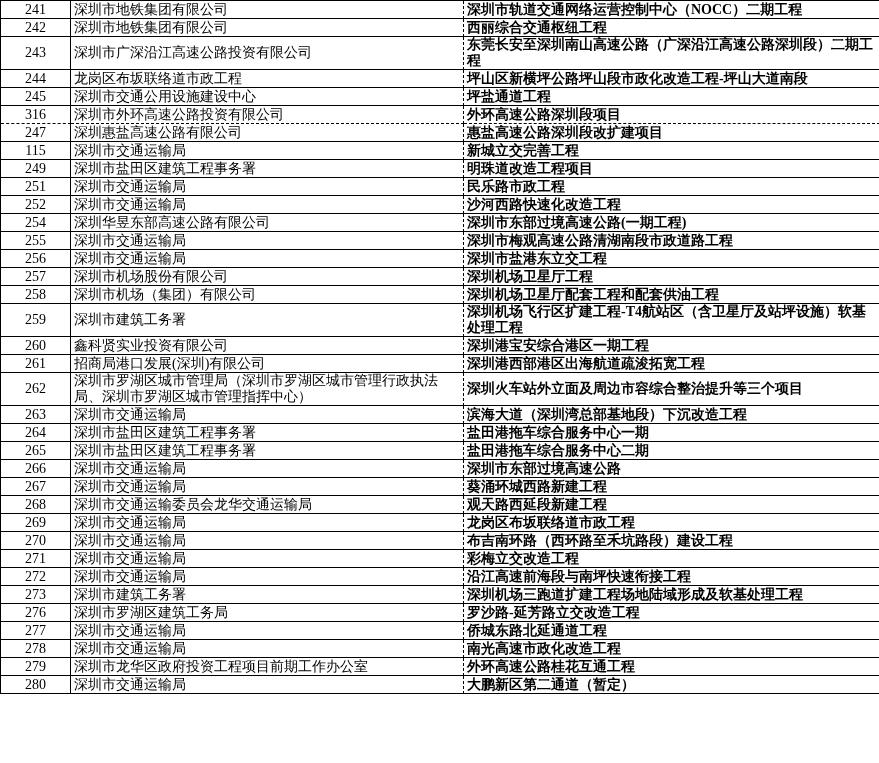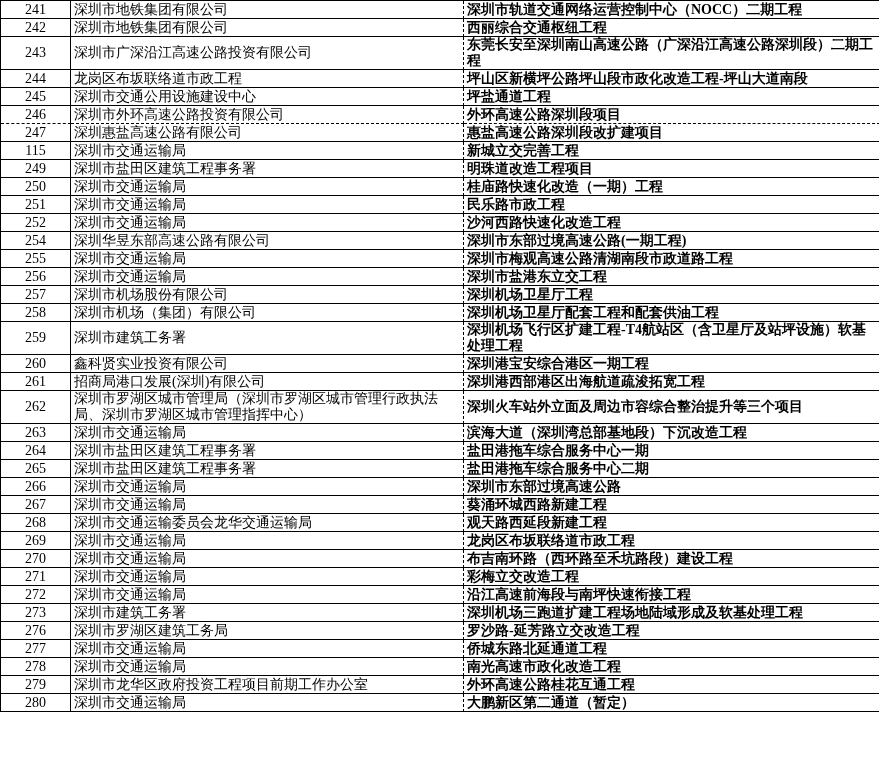--- a/index.html
+++ b/index.html
@@ -78,43 +78,38 @@
           <td class="col-no">244</td>
           <td class="col-org">龙岗区布坂联络道市政工程</td>
           <td class="col-project">坪山区新横坪公路坪山段市政化改造工程-坪山大道南段</td>
         </tr>
         <tr>
           <td class="col-no">245</td>
           <td class="col-org">深圳市交通公用设施建设中心</td>
           <td class="col-project">坪盐通道工程</td>
         </tr>
         <tr class="page-break">
-          <td class="col-no">246</td>
+          <td class="col-no">316</td>
           <td class="col-org">深圳市外环高速公路投资有限公司</td>
           <td class="col-project">外环高速公路深圳段项目</td>
         </tr>
         <tr>
           <td class="col-no">247</td>
           <td class="col-org">深圳惠盐高速公路有限公司</td>
           <td class="col-project">惠盐高速公路深圳段改扩建项目</td>
         </tr>
         <tr>
           <td class="col-no">115</td>
           <td class="col-org">深圳市交通运输局</td>
           <td class="col-project">新城立交完善工程</td>
         </tr>
         <tr>
           <td class="col-no">249</td>
           <td class="col-org">深圳市盐田区建筑工程事务署</td>
           <td class="col-project">明珠道改造工程项目</td>
-        </tr>
-        <tr>
-          <td class="col-no">250</td>
-          <td class="col-org">深圳市交通运输局</td>
-          <td class="col-project">桂庙路快速化改造（一期）工程</td>
         </tr>
         <tr>
           <td class="col-no">251</td>
           <td class="col-org">深圳市交通运输局</td>
           <td class="col-project">民乐路市政工程</td>
         </tr>
         <tr>
           <td class="col-no">252</td>
           <td class="col-org">深圳市交通运输局</td>
           <td class="col-project">沙河西路快速化改造工程</td>

